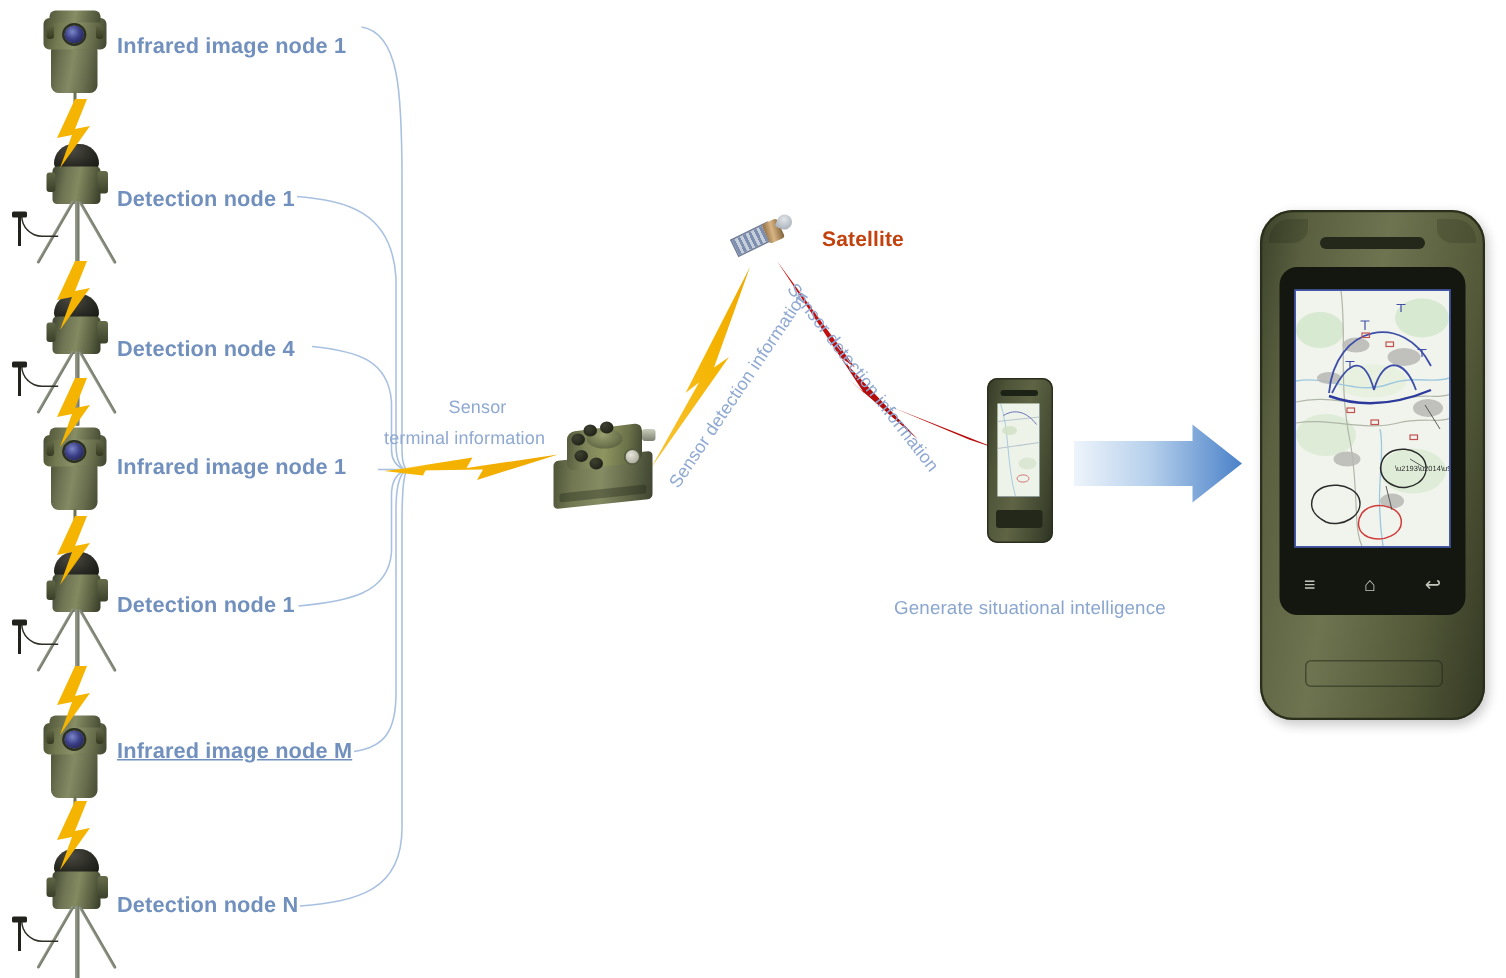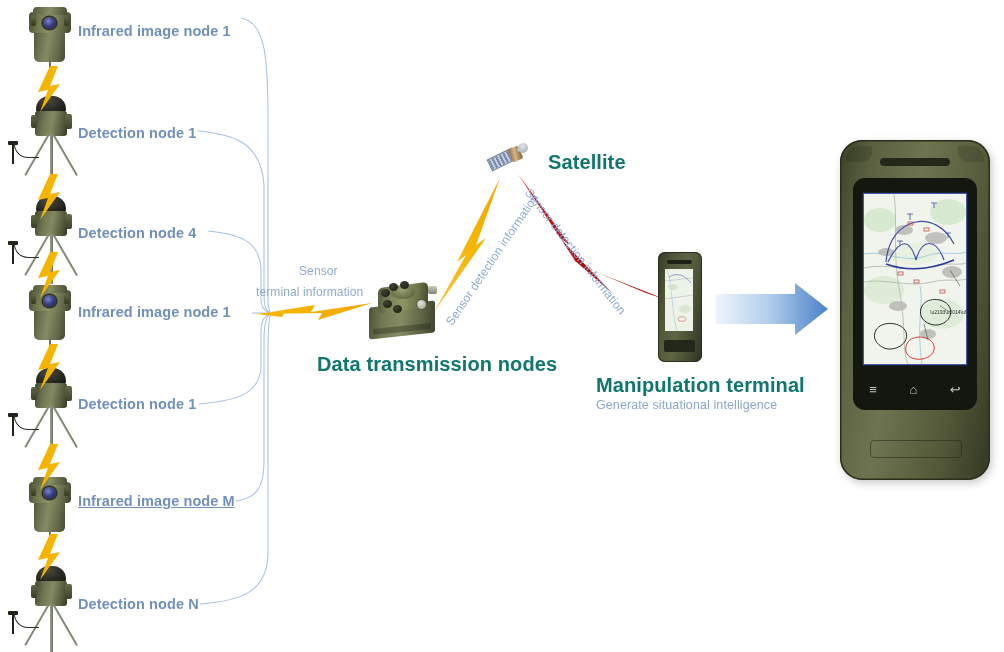--- a/index.html
+++ b/index.html
@@ -18,21 +18,21 @@
   .node-fig{position:absolute;z-index:2;}
 
   .lbl{
     position:absolute;z-index:4;
     color:#7293be;
     font-weight:bold;
     white-space:nowrap;
     letter-spacing:.1px;
   }
   .lbl.left-node{font-size:14.5px;color:#7190bd;}
-  .lbl.big{font-size:20px;color:#0f766e;}
+  .lbl.big{font-size:14px;color:#c2410c;}
   .lbl.sub{font-size:12.5px;font-weight:normal;color:#8aa6cf;}
   .lbl.flow{font-size:12px;font-weight:normal;color:#8fa9d2;}
   .lbl.rot-a{
     font-size:12px;font-weight:normal;color:#8fa9d2;
     transform-origin:0 0;
   }
 
   
   .ir-node{width:52px;height:58px;}
   .ir-base{
@@ -373,21 +373,20 @@
     <div class="dtn-upper"></div>
     <div class="dtn-dome"></div>
     <div class="dtn-pod" style="left:14px;top:12px;"></div>
     <div class="dtn-pod" style="left:22px;top:6px;"></div>
     <div class="dtn-pod" style="left:33px;top:4px;"></div>
     <div class="dtn-pod" style="left:16px;top:23px;"></div>
     <div class="dtn-pod" style="left:26px;top:28px;"></div>
     <div class="dtn-conn"></div>
     <div class="dtn-dial"></div>
   </div>
-  <div class="lbl big" style="left:317px;top:353px;">Data transmission nodes</div>
 
   <div class="lbl rot-a" style="left:443px;top:320px;transform:rotate(-56deg);">Sensor detection information</div>
   <div class="lbl rot-a" style="left:533px;top:186px;transform:rotate(52deg);">Sensor detection information</div>
 
   <div class="node-fig sat" style="left:488px;top:141px;">
     <div class="sat-panel" style="left:0px;top:12px;"></div>
     <div class="sat-body"></div>
     <div class="sat-dish"></div>
   </div>
   <div class="lbl big" style="left:548px;top:151px;">Satellite</div>
@@ -401,21 +400,20 @@
         <path d="M0,30 L28,26" stroke="#b9c4ce" stroke-width=".7" fill="none"></path>
         <path d="M2,0 C8,18 6,40 12,62" stroke="#9fc6de" stroke-width=".6" fill="none"></path>
         <ellipse cx="8" cy="18" rx="5" ry="3" fill="#cfe0c4" opacity=".8"></ellipse>
         <ellipse cx="20" cy="40" rx="6" ry="4" fill="#d6e4cc" opacity=".8"></ellipse>
         <ellipse cx="17" cy="50" rx="4" ry="2.4" fill="none" stroke="#cf6a6a" stroke-width=".6"></ellipse>
         <path d="M4,8 C12,3 20,6 26,14" stroke="#5a63b5" stroke-width=".6" fill="none"></path>
       </svg>
     </div>
     <div class="hh-bottom"></div>
   </div>
-  <div class="lbl big" style="left:596px;top:374px;">Manipulation terminal</div>
   <div class="lbl sub" style="left:596px;top:398px;">Generate situational intelligence</div>
 
   <div class="tablet">
     <div class="corner-tab" style="left:6px;top:6px;border-radius:14px 0 10px 0;"></div>
     <div class="corner-tab" style="right:6px;top:6px;border-radius:0 14px 0 10px;"></div>
     <div class="topnotch"></div>
     <div class="bezel">
       <div class="screen">
         <svg class="mapart" viewBox="0 0 102 170" preserveAspectRatio="none">
           <rect width="102" height="170" fill="#f1f4ec"></rect>

